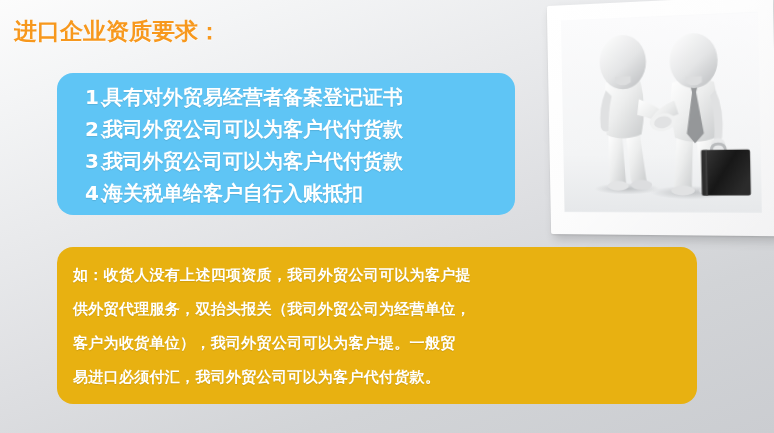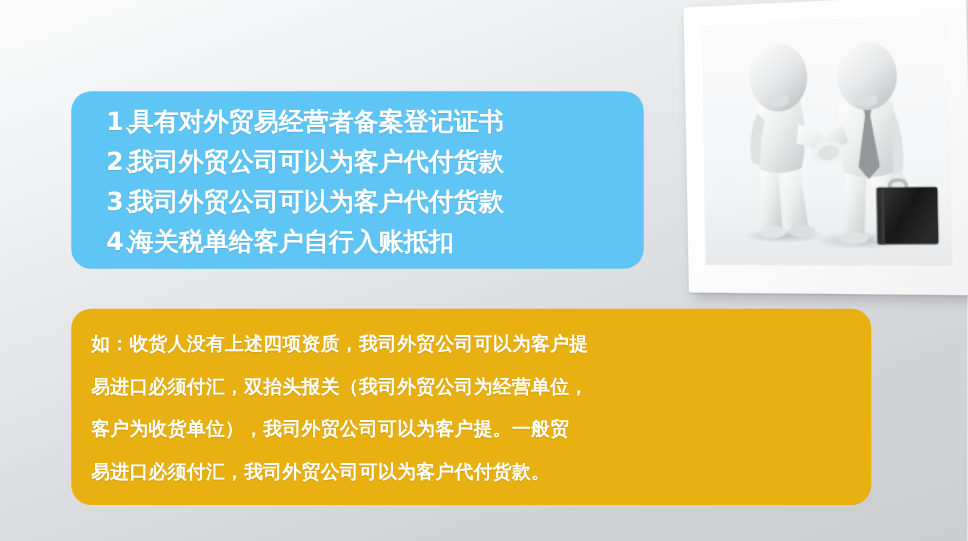--- a/index.html
+++ b/index.html
@@ -116,20 +116,21 @@
     background: linear-gradient(165deg, #fbfbfc 0%, #f6f7f8 60%, #eceef0 100%);
     overflow: hidden;
   }
   #photo-inner svg { display: block; width: 100%; height: 100%; }
 </style>
 </head>
 <body>
 
 <div id="slide">
 
+  <div id="title">进口企业资质要求：</div>
 
   <div id="blue-box">
 
     <div class="blue-line">
       <span class="num">1、</span><span>具有对外贸易经营者备案登记证书</span>
     </div>
 
     <div class="blue-line">
       <span class="num">2、</span><span>我司外贸公司可以为客户代付货款</span>
     </div>
@@ -139,21 +140,21 @@
     </div>
 
     <div class="blue-line">
       <span class="num">4、</span><span>海关税单给客户自行入账抵扣</span>
     </div>
 
   </div>
 
   <div id="yellow-box">
     <div class="yellow-line">如：收货人没有上述四项资质，我司外贸公司可以为客户提</div>
-    <div class="yellow-line">易进口必须付汇，双抬头报关（我司外贸公司为经营单位，</div>
+    <div class="yellow-line">供外贸代理服务，双抬头报关（我司外贸公司为经营单位，</div>
     <div class="yellow-line">客户为收货单位），我司外贸公司可以为客户提。一般贸</div>
     <div class="yellow-line">易进口必须付汇，我司外贸公司可以为客户代付货款。</div>
   </div>
 
   <div id="photo-wrap">
     <div id="photo-frame">
       <div id="photo-inner">
         <svg viewBox="0 0 200 200" xmlns="http://www.w3.org/2000/svg" aria-hidden="true">
           <defs>
             <linearGradient id="bodyG" x1="0" y1="0" x2="1" y2="1">

